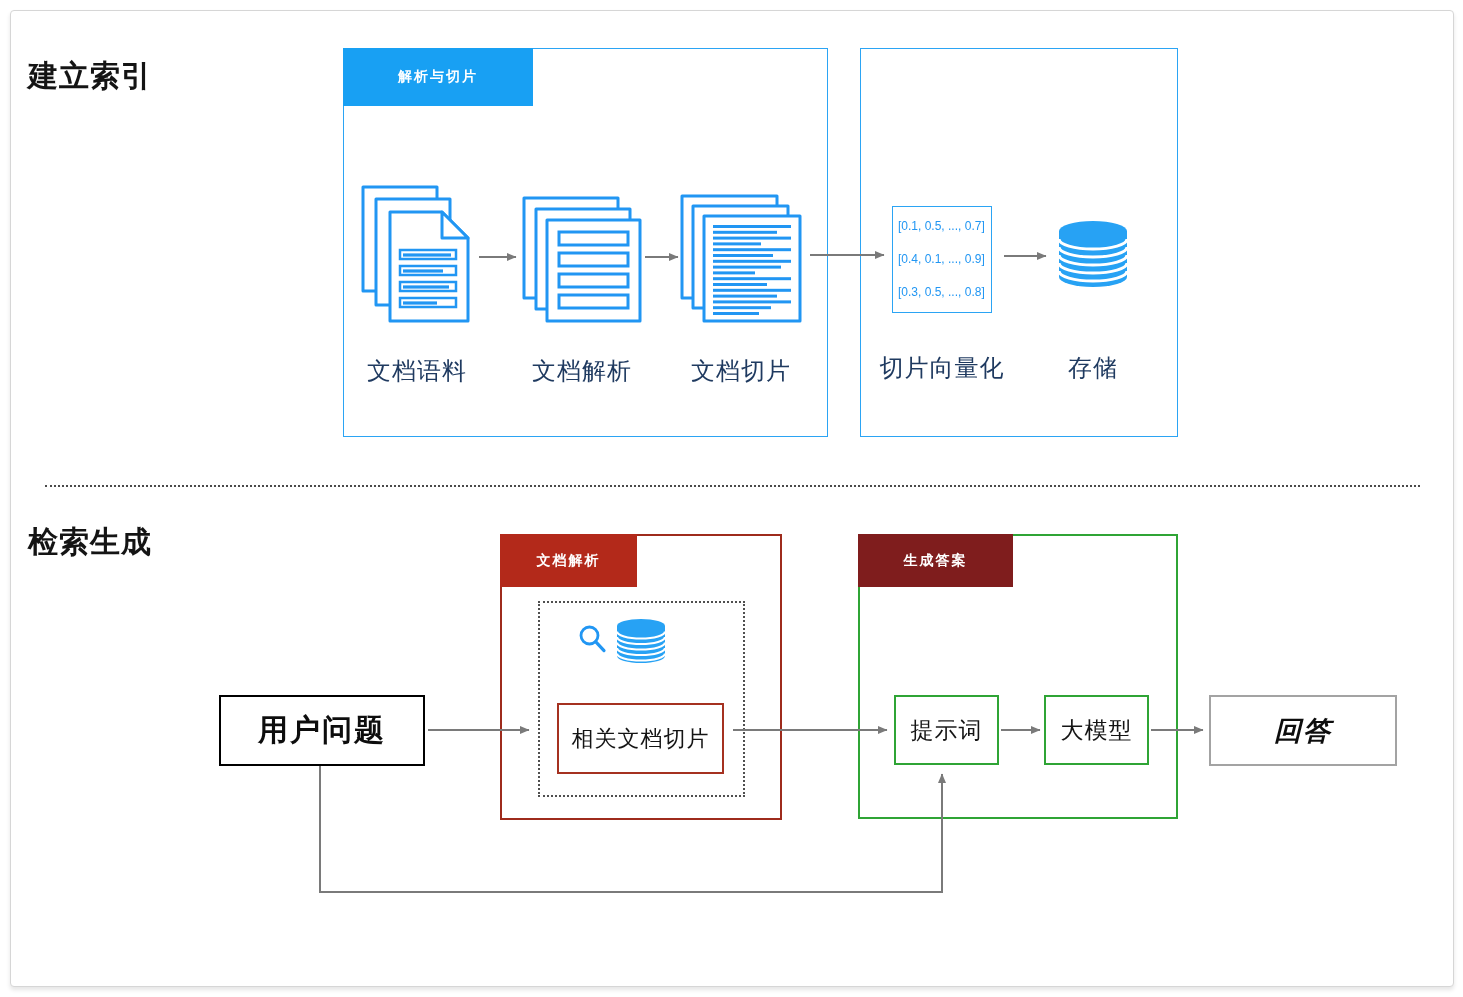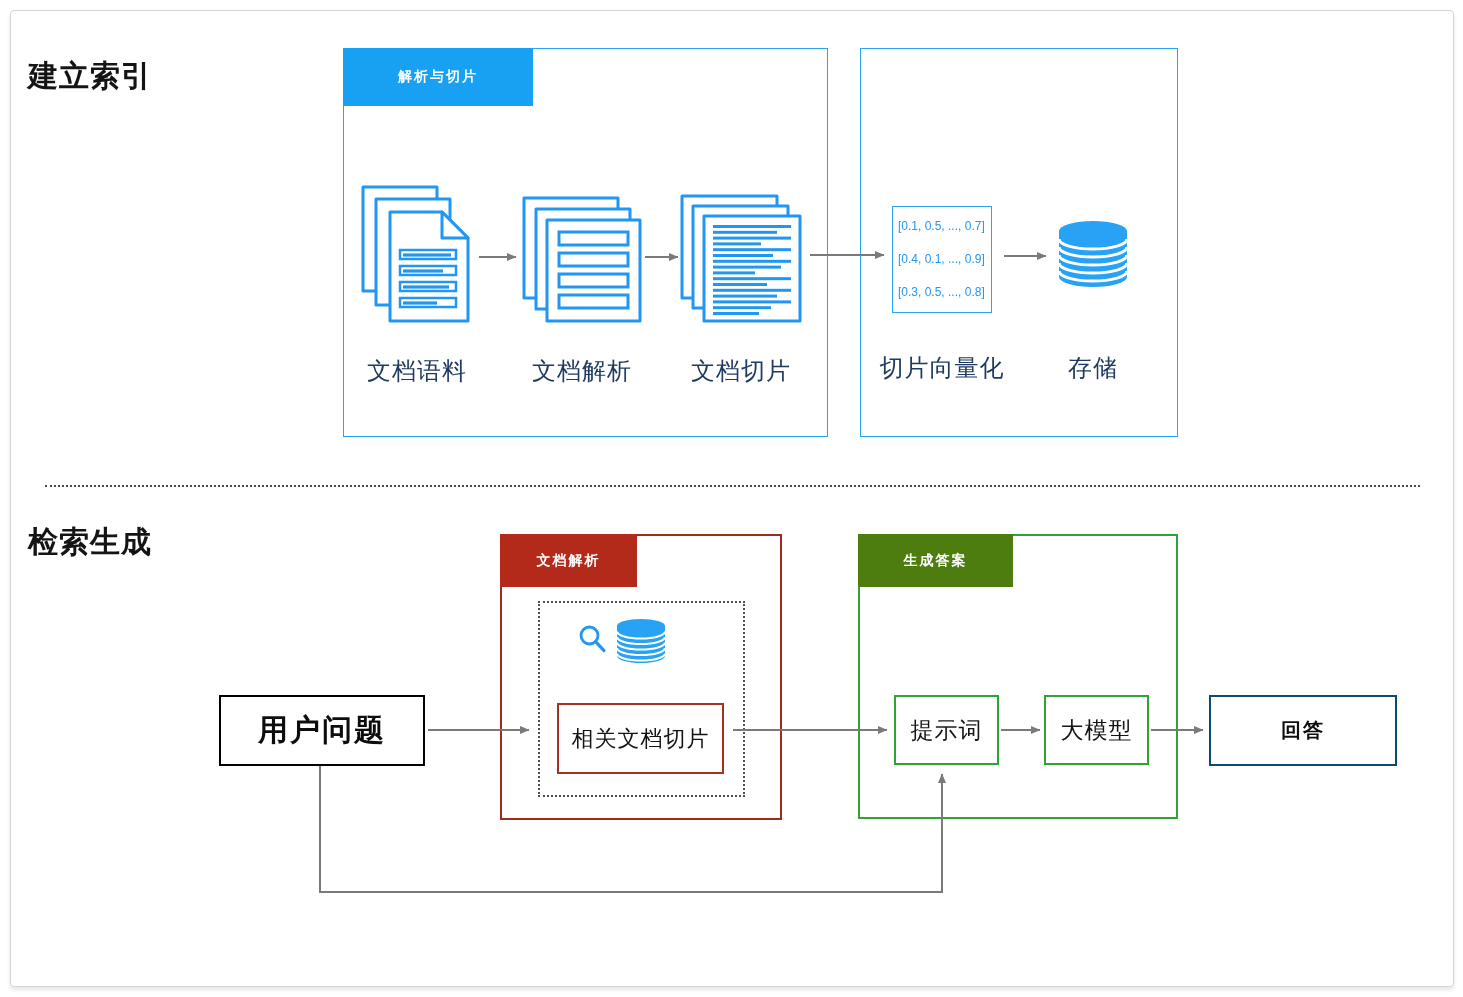--- a/index.html
+++ b/index.html
@@ -10,29 +10,29 @@
   .abs{position:absolute;}
   .section-title{font-size:30px;font-weight:700;color:#141414;letter-spacing:1px;}
   .panel{position:absolute;background:#fff;box-sizing:border-box;}
   .panel.blue{border:1px solid #2ba4f4;}
   .panel.red{border:2px solid #9e2b1c;}
   .panel.green{border:2px solid #2fa435;}
   .tab{position:absolute;display:flex;align-items:center;justify-content:center;
        color:#fff;font-weight:700;font-size:14px;letter-spacing:2px;box-sizing:border-box;}
   .tab.blue{background:#18a0f3;}
   .tab.red{background:#b3291a;}
-  .tab.green{background:#4d7c0f;text-align:right;}
+  .tab.green{background:#7f1d1d;text-align:right;}
   .icon-label{position:absolute;text-align:center;font-size:24px;font-weight:500;
               color:#1f3a60;letter-spacing:1px;white-space:nowrap;}
   .node{position:absolute;display:flex;align-items:center;justify-content:center;
         background:#fff;box-sizing:border-box;white-space:nowrap;}
   .node.black{border:2px solid #000;font-size:30px;font-weight:600;color:#0d0d0d;letter-spacing:2px;}
   .node.redthin{border:2px solid #a53120;font-size:22px;font-weight:500;color:#141414;letter-spacing:1px;margin-top:8px;}
   .node.greenthin{border:2px solid #2fa435;font-size:23px;font-weight:500;color:#141414;letter-spacing:1px;}
-  .node.answer{border:2px solid #0c4a6e;font-size:20px;font-weight:600;color:#0d0d0d;letter-spacing:2px;}
+  .node.answer{border:2px solid #a3a3a3;font-size:27px;font-weight:600;color:#0d0d0d;letter-spacing:2px;font-style:italic;}
   .dashedbox{position:absolute;border:2px dotted #4f4f4f;box-sizing:border-box;background:#fff;}
   .divider{position:absolute;border-top:2px dotted #4a4a4a;height:0;}
   .vecbox{position:absolute;border:1px solid #2ba4f4;box-sizing:border-box;
           display:flex;flex-direction:column;justify-content:center;align-items:flex-start;
           padding-left:5px;gap:20px;background:#fff;}
   .vecline{font-size:12px;color:#2196f3;line-height:13px;white-space:nowrap;}
   .connectors{position:absolute;left:0;top:0;pointer-events:none;z-index:6;}
   svg{display:block;}
 </style>
 </head>

